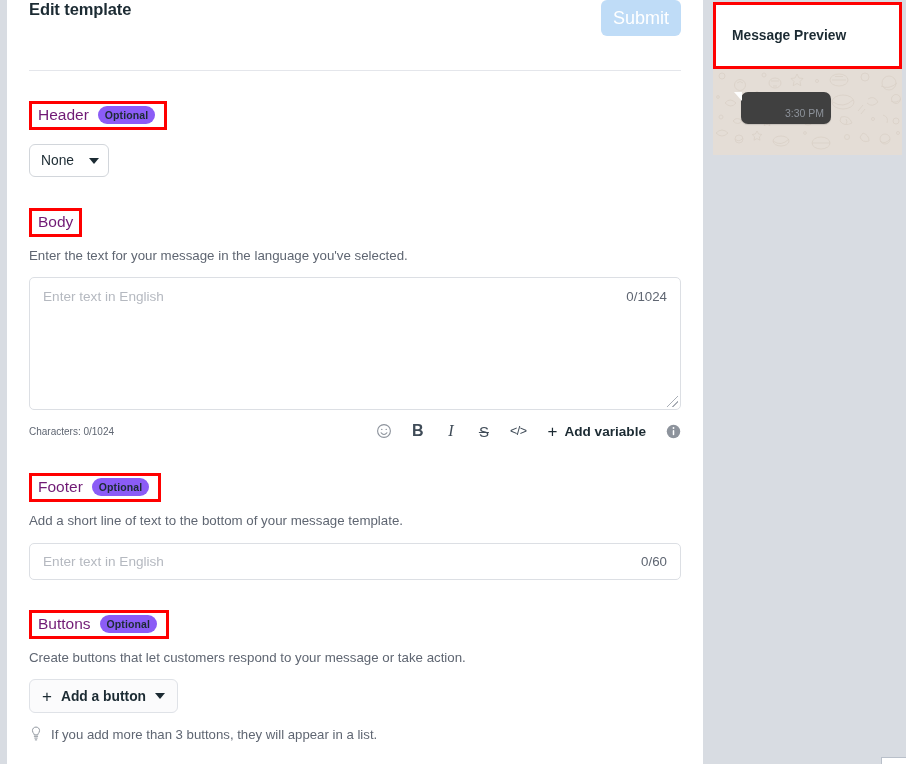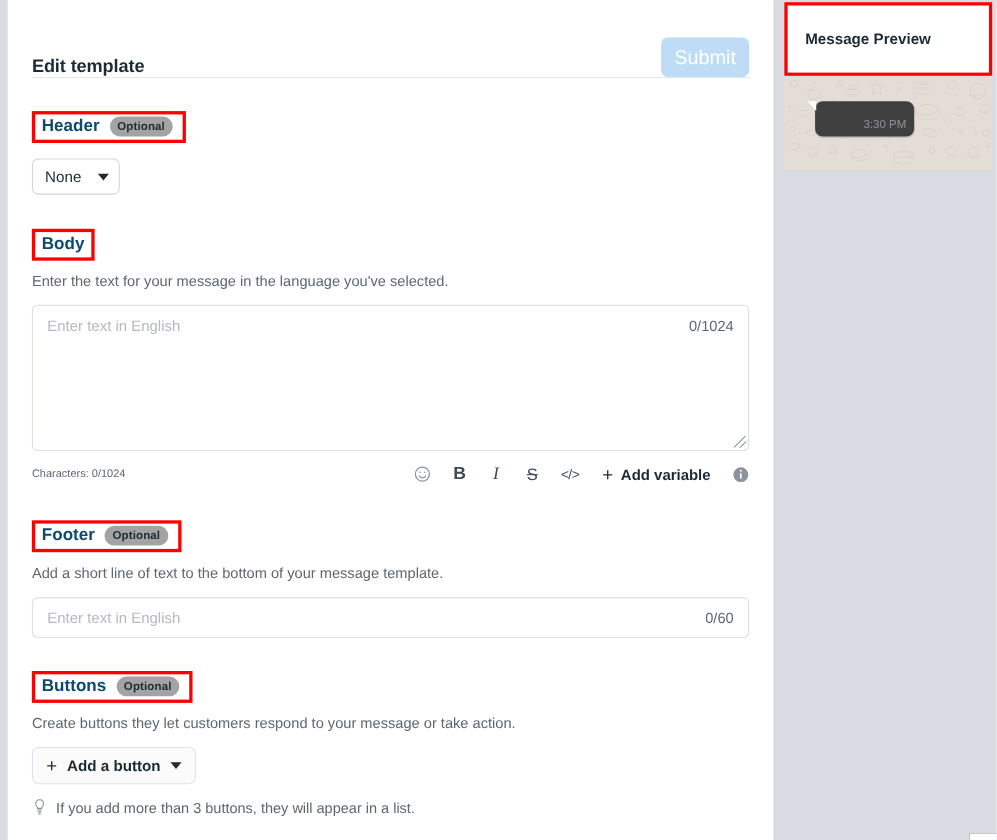--- a/index.html
+++ b/index.html
@@ -20,21 +20,21 @@
     top: 0;
     width: 696px;
     height: 764px;
     background: #ffffff;
     overflow: hidden;
   }
 
   
   #title-row {
     display: flex;
-    align-items: flex-end;
+    align-items: flex-start;
     justify-content: space-between;
     height: 70px;
     padding: 0 22px;
   }
   #page-title {
     font-size: 16.5px;
     font-weight: bold;
     color: #1c2b33;
     letter-spacing: -0.1px;
   }
@@ -60,28 +60,28 @@
   .sec-head-wrap {
     display: inline-flex;
     align-items: center;
     gap: 9px;
     border: 3px solid #ff0000;
     padding: 2px 9px 3px 6px;
     position: relative;
   }
   .sec-title {
     font-size: 15.5px;
-    font-weight: bold;
-    color: #0c4a6e;
+    font-weight: normal;
+    color: #701a75;
   }
   .sec-badge {
     font-size: 10.5px;
     font-weight: bold;
     color: #1c2b33;
-    background: #a3a3a3;
+    background: #8b5cf6;
     border-radius: 10px;
     padding: 2.5px 7px 3px 7px;
     letter-spacing: 0.1px;
   }
   .sec-desc {
     font-size: 13.3px;
     color: #5f6672;
     margin-top: 11px;
   }
 
@@ -354,21 +354,21 @@
       <span id="footer-placeholder">Enter text in English</span>
       <span id="footer-counter">0/60</span>
     </div>
   </div>
 
   <div class="section" style="margin-top:30px;">
     <div class="sec-head-wrap">
       <span class="sec-title">Buttons</span>
       <span class="sec-badge">Optional</span>
     </div>
-    <div class="sec-desc">Create buttons they let customers respond to your message or take action.</div>
+    <div class="sec-desc">Create buttons that let customers respond to your message or take action.</div>
 
     <div id="add-a-button">
       <span class="plus">+</span>
       <span class="lbl">Add a button</span>
       <span class="caret"></span>
     </div>
 
     <div id="buttons-hint">
       <span style="display:flex;">
         <svg id="bulb-icon" viewBox="0 0 14 18" fill="none" stroke="#8d939c" stroke-width="1.1">

